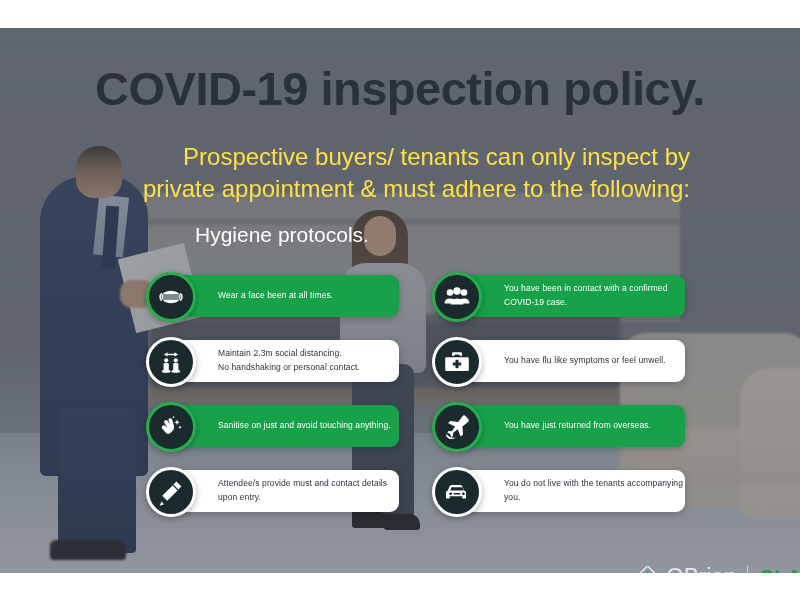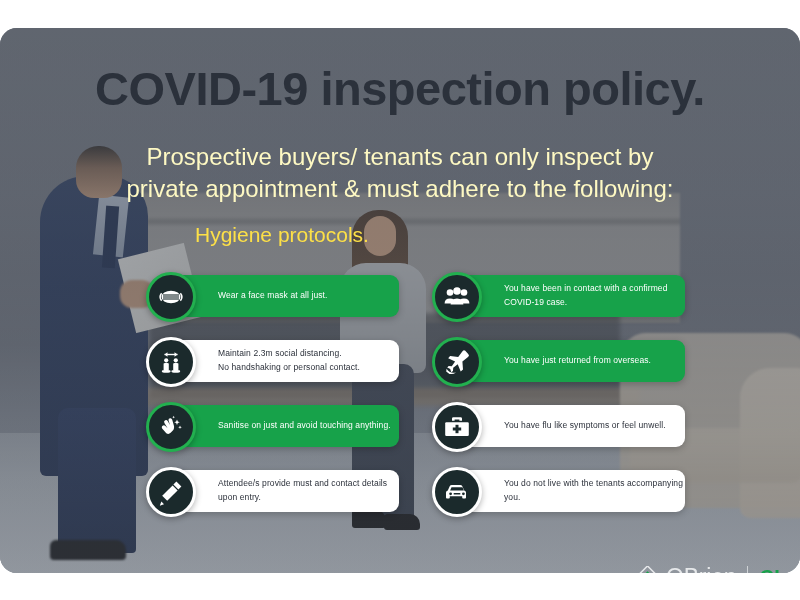--- a/index.html
+++ b/index.html
@@ -24,21 +24,20 @@
   }
 
   #poster {
     position: absolute;
     left: 0;
     top: 28px;
     width: 800px;
     height: 545px;
     overflow: hidden;
     background: #6e737d;
-    border-radius: 17px;
   }
 
   
   .bg-layer { position: absolute; inset: 0; }
 
   
   .bg-wall {
     background:
       linear-gradient(180deg, #7a7f88 0%, #767b85 30%, #6f747e 58%, #808690 75%, #8d939c 100%);
   }
@@ -192,31 +191,31 @@
     color: #2b313b;
     font-size: 47px;
     font-weight: bold;
     letter-spacing: -0.5px;
     line-height: 1.05;
   }
   .subhead {
     position: absolute;
     left: 110px; top: 113px;
     width: 580px;
-    text-align: center;
-    color: #fef9c3;
+    text-align: right;
+    color: #fde047;
     font-size: 24px;
     line-height: 1.33;
     font-weight: normal;
   }
 
   
   .col-heading {
     position: absolute;
-    color: #fde047;
+    color: #ffffff;
     font-size: 21px;
     font-weight: normal;
     white-space: nowrap;
   }
   #heading-left  { left: 195px; top: 195px; }
   #heading-right { left: 482px; top: 195px; }
 
   
   .column { position: absolute; width: 258px; }
   #column-left  { left: 146px; top: 244px; }
@@ -329,21 +328,21 @@
 
     <div class="headline">COVID-19 inspection policy.</div>
     <div class="subhead">Prospective buyers/ tenants can only inspect by private appointment &amp; must adhere to the following:</div>
 
     <div class="col-heading" id="heading-left">Hygiene protocols.</div>
 
     <div class="column" id="column-left">
 
       <div class="card green">
         <div class="card-pill">
-          <span class="card-text">Wear a face mask at all just.</span>
+          <span class="card-text">Wear a face been at all times.</span>
         </div>
         <div class="icon-badge">
           <svg width="30" height="30" viewBox="0 0 30 30" aria-hidden="true">
             <ellipse cx="15" cy="15" rx="9.5" ry="6.2" fill="#fff"></ellipse>
             <path d="M5.6 11.3 Q2.6 15 5.6 18.7" stroke="#fff" stroke-width="1.5" fill="none"></path>
             <path d="M24.4 11.3 Q27.4 15 24.4 18.7" stroke="#fff" stroke-width="1.5" fill="none"></path>
             <g stroke="#1b2a2c" stroke-width="1.1">
               <line x1="7" y1="13" x2="23" y2="13"></line>
               <line x1="7" y1="15" x2="23" y2="15"></line>
               <line x1="7" y1="17" x2="23" y2="17"></line>
@@ -420,47 +419,47 @@
               <path d="M2.6 21.5 q0 -5 5.4 -5 q5.4 0 5.4 5z"></path>
               <circle cx="22" cy="10.5" r="3.3"></circle>
               <path d="M16.6 21.5 q0 -5 5.4 -5 q5.4 0 5.4 5z"></path>
               <circle cx="15" cy="9" r="3.8"></circle>
               <path d="M8.6 22.6 q0 -6 6.4 -6 q6.4 0 6.4 6z"></path>
             </g>
           </svg>
         </div>
       </div>
 
-      <div class="card green">
-        <div class="card-pill">
-          <span class="card-text">You have just returned from overseas.</span>
-        </div>
-        <div class="icon-badge">
-          <svg width="30" height="30" viewBox="0 0 30 30" aria-hidden="true">
-            <g fill="#fff">
-              <path d="M26.4 7.2 q1.4 1.4 -0.4 2.8 l-5.6 4.4 l0.6 8.2 l-2.3 1.8 l-3 -7.1 l-4.5 3.4 l-0.2 3.2 l-1.8 1.3 l-1 -3.3 l-3 -1.4 l1.5 -1.6 l3.1 0.3 l3.3 -4.7 l-6.9 -3.3 l1.9 -2.2 l8.1 1 l4.3 -5.8 q1.4 -1.8 2.8 -0.4z"></path>
-              <path d="M4.6 21.8 q3.2 5.2 9.4 3.6 q-5.2 3.8 -9.8 -1z"></path>
-            </g>
-          </svg>
-        </div>
-      </div>
-
       <div class="card white">
         <div class="card-pill">
           <span class="card-text">You have flu like symptoms or feel unwell.</span>
         </div>
         <div class="icon-badge">
           <svg width="30" height="30" viewBox="0 0 30 30" aria-hidden="true">
             <g fill="#fff">
               <path d="M11.4 5.2 h7.2 q1.4 0 1.4 1.4 v2.2 h-2.6 V7.6 h-4.8 v1.2 h-2.6 V6.6 q0 -1.4 1.4 -1.4z"></path>
               <path d="M4.4 10.2 h21.2 q1.2 0 1.2 1.2 v11.4 q0 1.2 -1.2 1.2 H4.4 q-1.2 0 -1.2 -1.2 V11.4 q0 -1.2 1.2 -1.2z"></path>
             </g>
             <g fill="#1b2a2c">
               <rect x="13.5" y="12.8" width="3" height="8.4"></rect>
               <rect x="10.8" y="15.5" width="8.4" height="3"></rect>
+            </g>
+          </svg>
+        </div>
+      </div>
+
+      <div class="card green">
+        <div class="card-pill">
+          <span class="card-text">You have just returned from overseas.</span>
+        </div>
+        <div class="icon-badge">
+          <svg width="30" height="30" viewBox="0 0 30 30" aria-hidden="true">
+            <g fill="#fff">
+              <path d="M26.4 7.2 q1.4 1.4 -0.4 2.8 l-5.6 4.4 l0.6 8.2 l-2.3 1.8 l-3 -7.1 l-4.5 3.4 l-0.2 3.2 l-1.8 1.3 l-1 -3.3 l-3 -1.4 l1.5 -1.6 l3.1 0.3 l3.3 -4.7 l-6.9 -3.3 l1.9 -2.2 l8.1 1 l4.3 -5.8 q1.4 -1.8 2.8 -0.4z"></path>
+              <path d="M4.6 21.8 q3.2 5.2 9.4 3.6 q-5.2 3.8 -9.8 -1z"></path>
             </g>
           </svg>
         </div>
       </div>
 
       <div class="card white">
         <div class="card-pill">
           <span class="card-text">You do not live with the tenants accompanying you.</span>
         </div>
         <div class="icon-badge">

